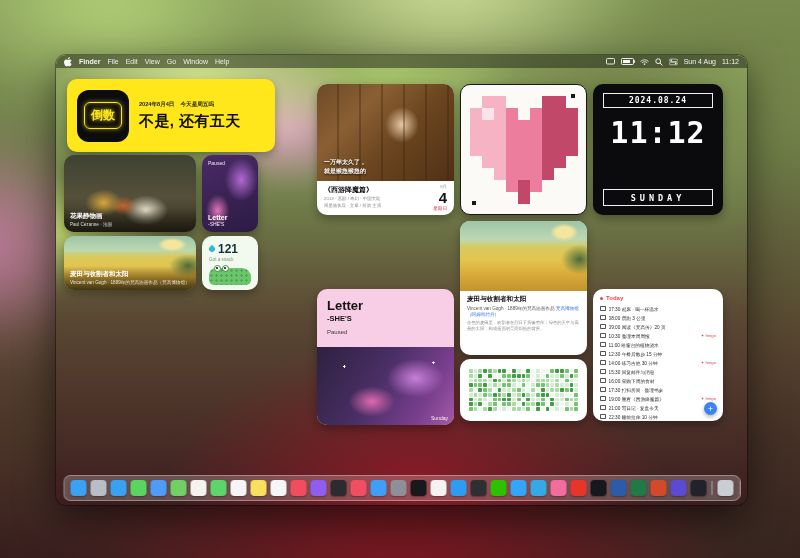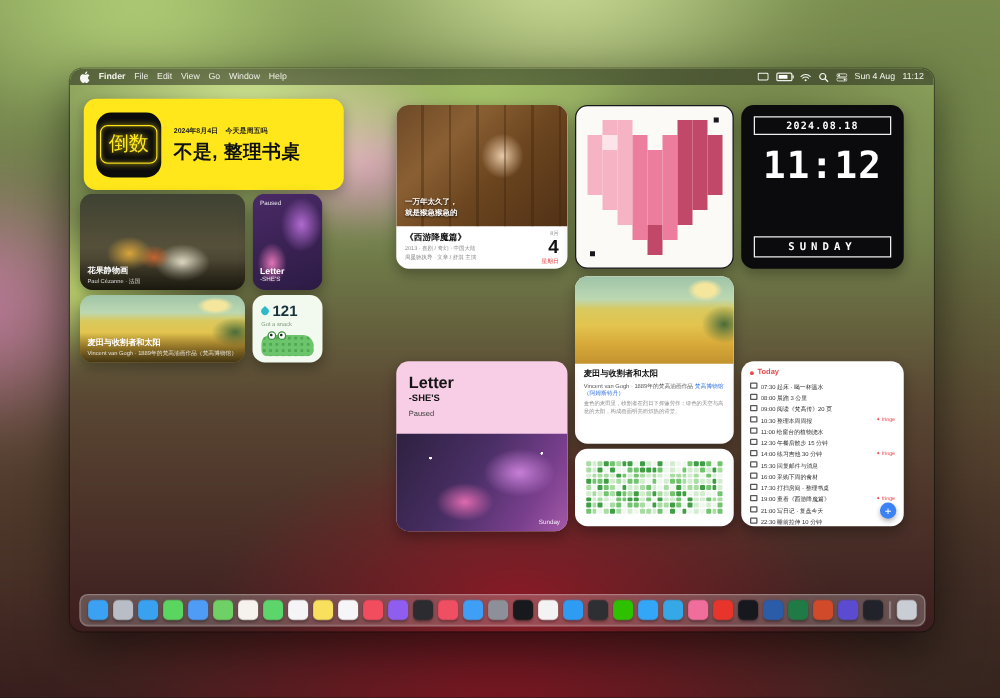--- a/index.html
+++ b/index.html
@@ -51,21 +51,21 @@
   
   .w{position:absolute;border-radius:10px;box-shadow:0 4px 10px rgba(0,0,0,.3);overflow:hidden;z-index:3;}
   .art-caption{position:absolute;left:0;right:0;bottom:0;padding:4px 6px;color:#fff;
     background:linear-gradient(transparent, rgba(18,18,8,.72));}
   .cap-t{font-size:6.5px;font-weight:700;}
   .cap-s{font-size:4.6px;opacity:.82;margin-top:1px;line-height:1.25;}
 
   
   .w-countdown{left:11px;top:24px;width:188px;height:73px;background:#ffe71c;display:flex;align-items:center;gap:10px;padding:0 10px;}
   .cd-icon{width:52px;height:52px;background:#0c0c0c;border-radius:12px;flex:0 0 auto;display:flex;align-items:center;justify-content:center;}
-  .cd-icon span{font-size:16px;font-weight:400;color:#ffe71c;border:1.5px solid #ffe71c;border-radius:6px;
+  .cd-icon span{font-size:12px;font-weight:700;color:#ffe71c;border:1.5px solid #ffe71c;border-radius:6px;
     padding:4px 6px;text-shadow:0 0 5px rgba(255,231,28,.95);box-shadow:0 0 5px rgba(255,231,28,.55), inset 0 0 4px rgba(255,231,28,.45);}
   .cd-top{display:flex;gap:6px;font-size:5.6px;font-weight:600;color:#1c1c1c;}
   .cd-answer{font-size:15px;font-weight:800;color:#101010;margin-top:3px;letter-spacing:.4px;}
 
   
   .w-cezanne{left:8px;top:100px;width:132px;height:77px;
     background:
       radial-gradient(20% 25% at 30% 62%, #d8a53c, transparent 70%),
       radial-gradient(14% 18% at 45% 66%, #c4642f, transparent 70%),
       radial-gradient(24% 28% at 62% 72%, #e8e2cc, transparent 70%),
@@ -268,21 +268,21 @@
 
     <div class="w w-countdown">
       <div class="cd-icon">
         <span>倒数</span>
       </div>
       <div class="cd-body">
         <div class="cd-top">
           <span>2024年8月4日</span>
           <span>今天是周五吗</span>
         </div>
-        <div class="cd-answer">不是, 整理书桌</div>
+        <div class="cd-answer">不是, 还有五天</div>
       </div>
     </div>
 
     <div class="w w-cezanne">
       <div class="art-caption">
         <div class="cap-t">花果静物画</div>
         <div class="cap-s">Paul Cézanne · 法国</div>
       </div>
     </div>
 
@@ -416,21 +416,21 @@
           <span class="px"></span>
           <span class="px"></span>
           <span class="px"></span>
           <span class="px"></span>
         </div>
       <span class="spark s1"></span>
       <span class="spark s2"></span>
     </div>
 
     <div class="w w-clock">
-      <div class="pc-date">2024.08.18</div>
+      <div class="pc-date">2024.08.24</div>
       <div class="pc-time">11:12</div>
       <div class="pc-day">SUNDAY</div>
     </div>
 
 
     <div class="w w-vglg">
       <div class="vg-img art-wheat"></div>
       <div class="vg-text">
         <div class="vg-title">麦田与收割者和太阳</div>
         <div class="vg-byline">

